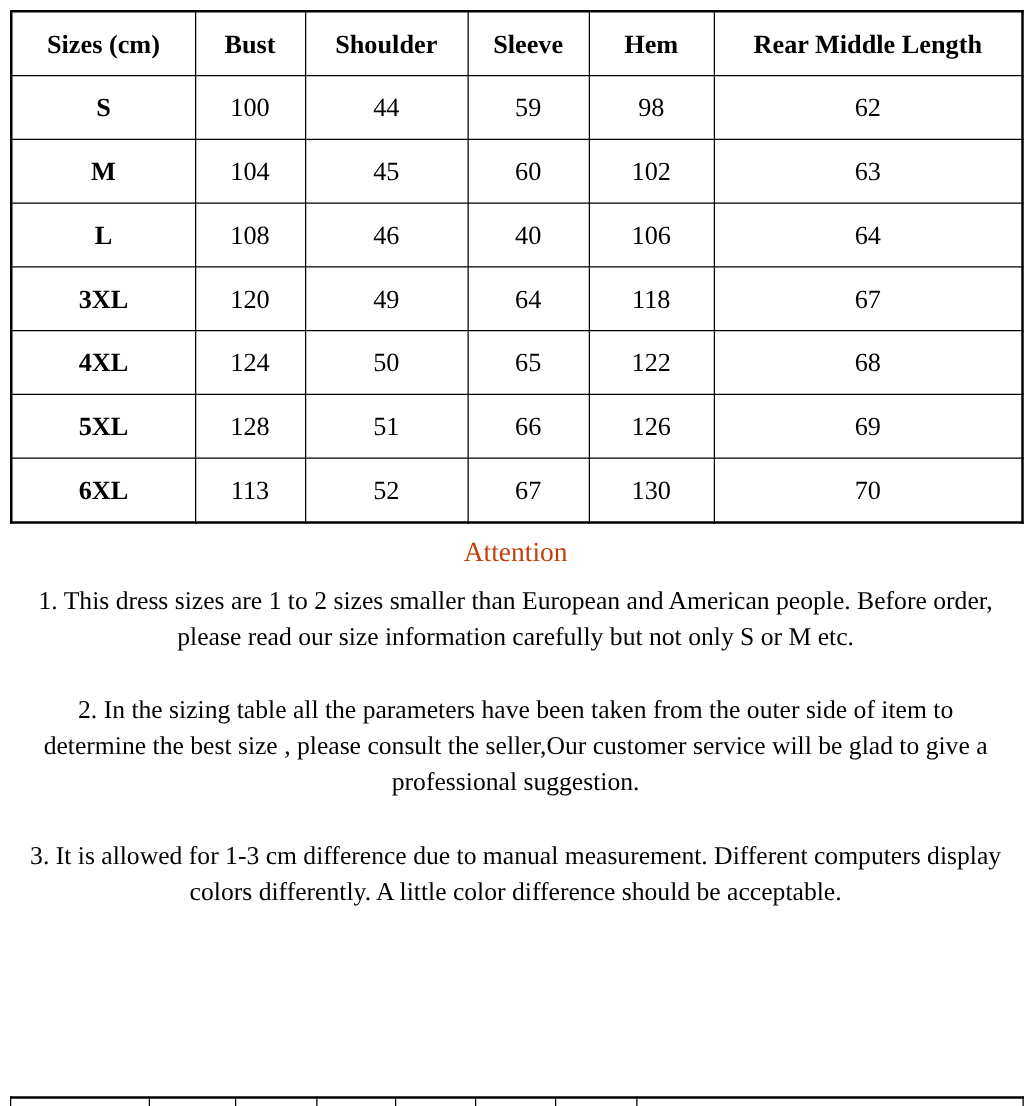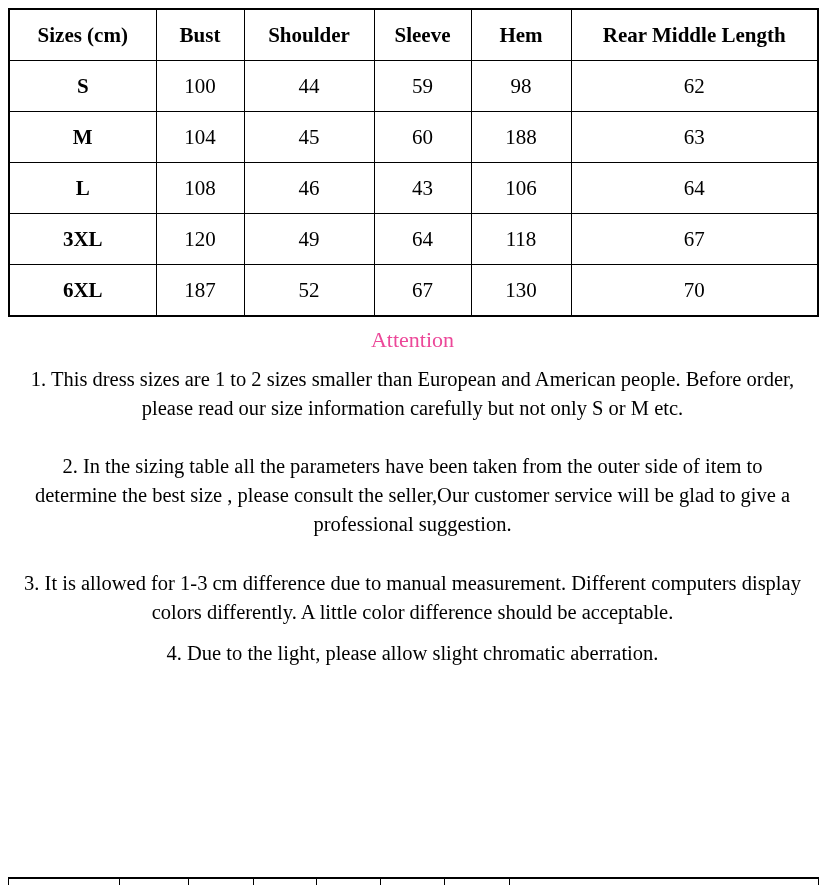--- a/index.html
+++ b/index.html
@@ -42,21 +42,21 @@
   }
   col.c-sizes   { width: 147px; }
   col.c-bust    { width: 88px; }
   col.c-shoulder{ width: 130px; }
   col.c-sleeve  { width: 97px; }
   col.c-hem     { width: 100px; }
   col.c-rear    { width: 247px; }
 
   .attention-title {
     text-align: center;
-    color: #ec4899;
+    color: #c2410c;
     font-size: 22px;
     margin-top: 10px;
     margin-bottom: 4px;
   }
   .notes {
     width: 809px;
     text-align: center;
     font-size: 20.5px;
     line-height: 1.42;
   }
@@ -115,57 +115,72 @@
         <td>44</td>
         <td>59</td>
         <td>98</td>
         <td>62</td>
       </tr>
       <tr>
         <td class="size-label">M</td>
         <td>104</td>
         <td>45</td>
         <td>60</td>
-        <td>188</td>
+        <td>102</td>
         <td>63</td>
       </tr>
       <tr>
         <td class="size-label">L</td>
         <td>108</td>
         <td>46</td>
-        <td>43</td>
+        <td>40</td>
         <td>106</td>
         <td>64</td>
       </tr>
       <tr>
         <td class="size-label">3XL</td>
         <td>120</td>
         <td>49</td>
         <td>64</td>
         <td>118</td>
         <td>67</td>
       </tr>
       <tr>
+        <td class="size-label">4XL</td>
+        <td>124</td>
+        <td>50</td>
+        <td>65</td>
+        <td>122</td>
+        <td>68</td>
+      </tr>
+      <tr>
+        <td class="size-label">5XL</td>
+        <td>128</td>
+        <td>51</td>
+        <td>66</td>
+        <td>126</td>
+        <td>69</td>
+      </tr>
+      <tr>
         <td class="size-label">6XL</td>
-        <td>187</td>
+        <td>113</td>
         <td>52</td>
         <td>67</td>
         <td>130</td>
         <td>70</td>
       </tr>
     </tbody>
   </table>
 
   <div class="attention-title">Attention</div>
 
   <div class="notes">
     <p class="gap-after">1. This dress sizes are 1 to 2 sizes smaller than European and American people. Before order, please read our size information carefully but not only S or M etc.</p>
     <p class="gap-after">2. In the sizing table all the parameters have been taken from the outer side of item to determine the best size , please consult the seller,Our customer service will be glad to give a professional suggestion.</p>
     <p>3. It is allowed for 1-3 cm difference due to manual measurement. Different computers display colors differently. A little color difference should be acceptable.</p>
-    <p>4. Due to the light, please allow slight chromatic aberration.</p>
   </div>
 
 </div>
 
 <div class="partial-row">
   <div class="pcell" style="width:110px"></div>
   <div class="pcell" style="width:68px"></div>
   <div class="pcell" style="width:64px"></div>
   <div class="pcell" style="width:62px"></div>
   <div class="pcell" style="width:63px"></div>

